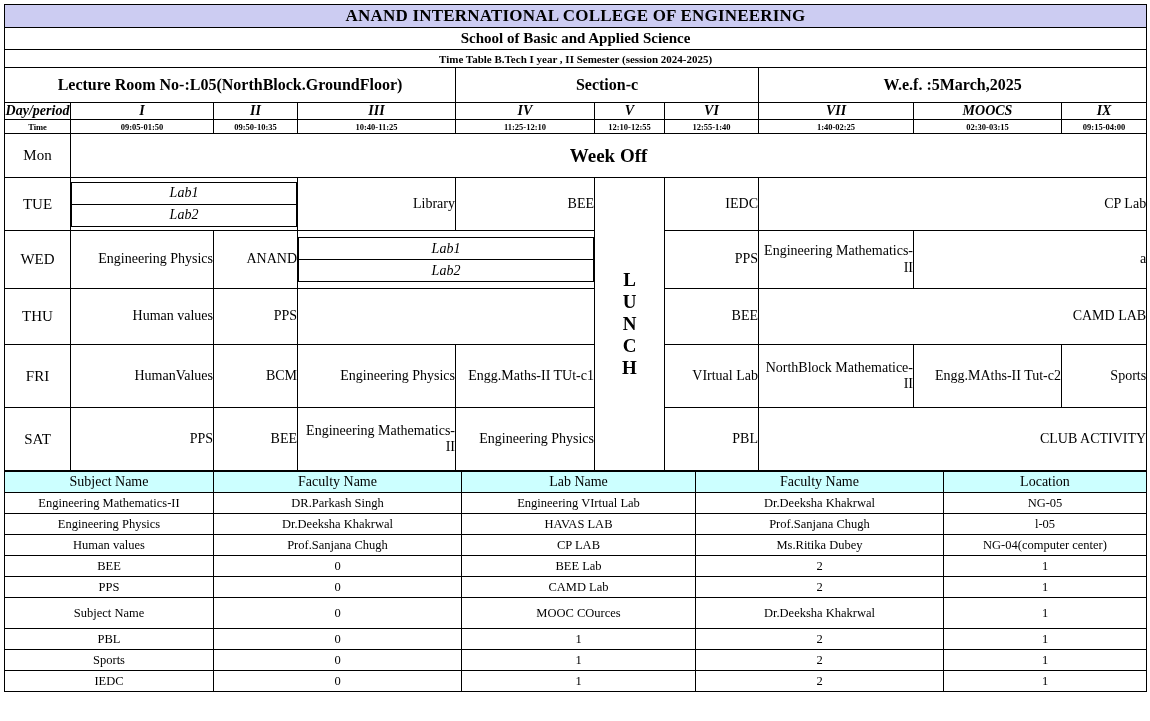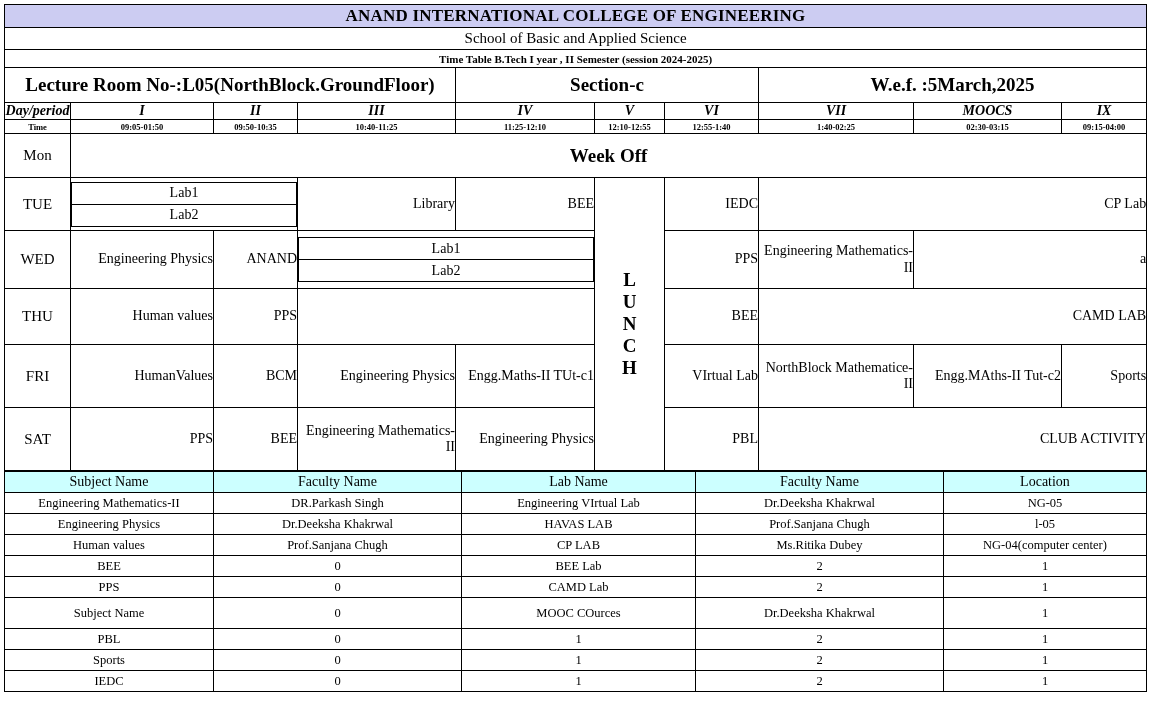--- a/index.html
+++ b/index.html
@@ -32,32 +32,32 @@
     padding: 0;
   }
   .title-row td {
     background: #ccccf2;
     font-weight: bold;
     font-size: 17px;
     height: 22px;
     letter-spacing: 0.2px;
   }
   .sub-row td {
-    font-weight: normal;
+    font-weight: bold;
     font-size: 15px;
     height: 21px;
   }
   .tt-row td {
     font-weight: bold;
     font-size: 11px;
     height: 17px;
   }
   .room-row td {
     font-weight: bold;
-    font-size: 19px;
+    font-size: 16px;
     height: 34px;
   }
   .period-row td {
     font-weight: bold;
     font-size: 14px;
     height: 13px;
     font-style: italic;
   }
   .time-row td {
     font-weight: bold;
@@ -88,20 +88,21 @@
   }
   .split table {
     width: 100%;
     border-collapse: collapse;
     table-layout: fixed;
   }
   .split td {
     border: 1px solid #000000;
     font-size: 14px;
     height: 21px;
+    font-style: italic;
   }
   .legend-head td {
     background: #ccffff;
     font-size: 14px;
     height: 20px;
   }
   .legend td {
     font-size: 12.5px;
     height: 20px;
   }

